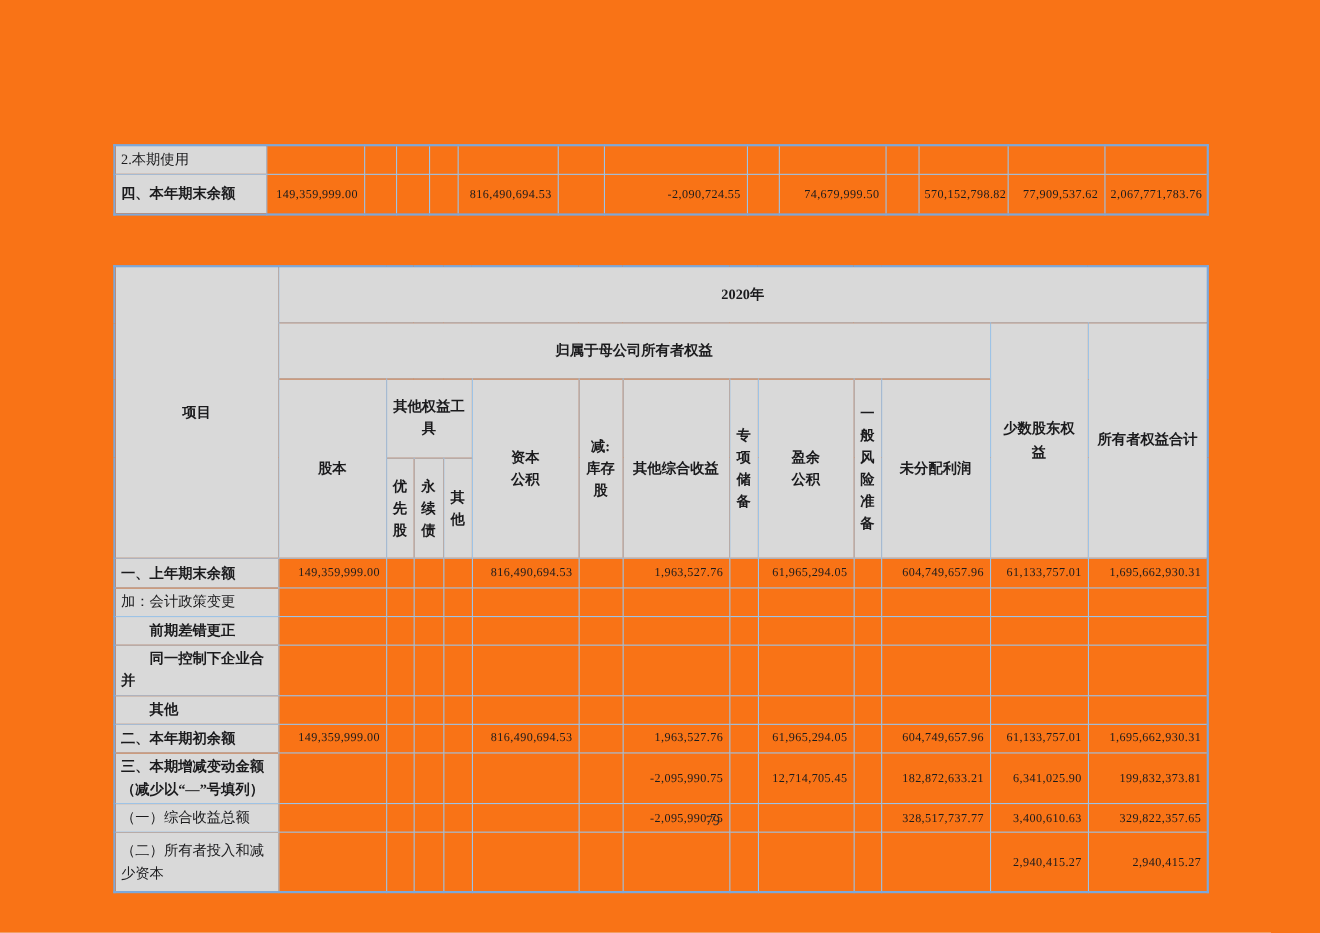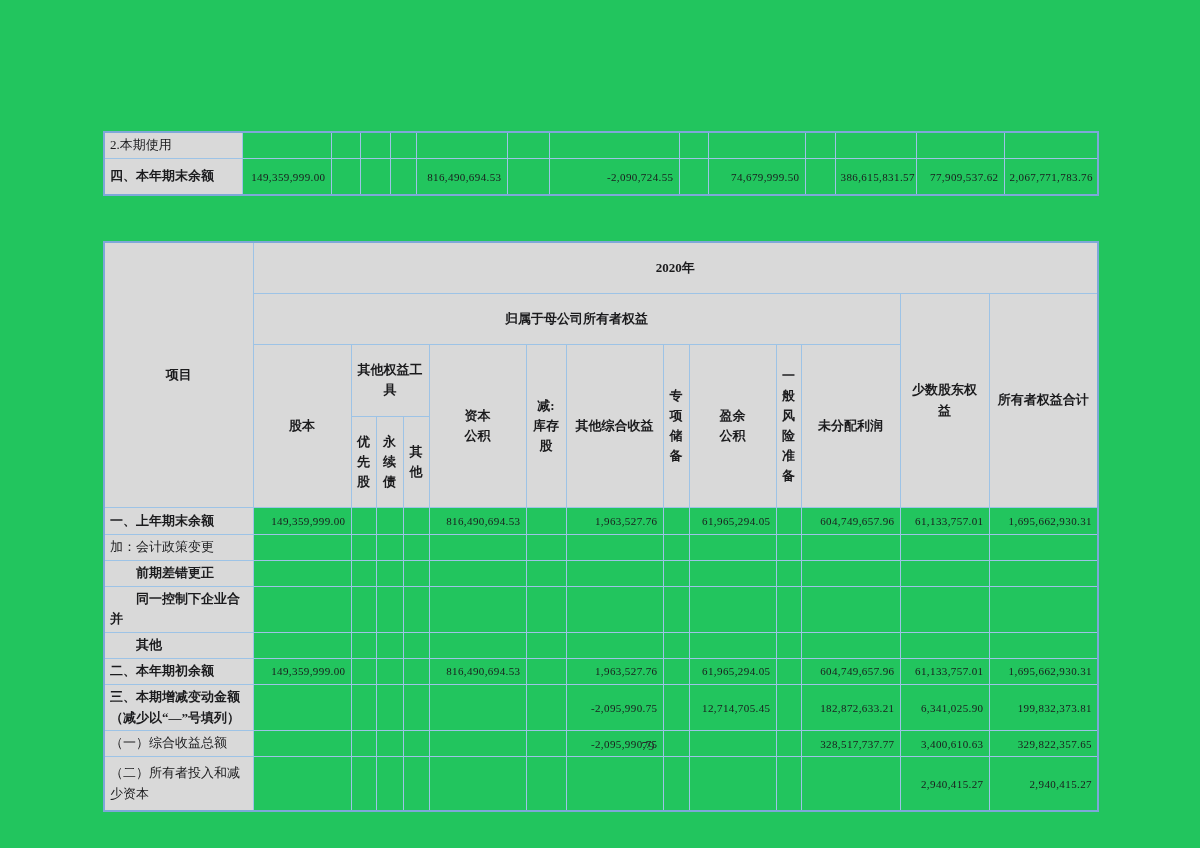--- a/index.html
+++ b/index.html
@@ -1,18 +1,18 @@
 <!DOCTYPE html>
 <html><head>
 <meta charset="utf-8">
 <style>
   html,body { margin:0; padding:0; background:#e8e8e8; }
   .page {
     position:relative; width:1200px; height:848px; margin:0 auto;
-    background:#22c55e; overflow:hidden;
+    background:#f97316; overflow:hidden;
     font-family:"Liberation Serif","DejaVu Serif",serif; color:#1b1b1d;
   }
   table.grid {
     position:absolute; left:103px; width:994px;
     border-collapse:collapse; table-layout:fixed;
     border:2px solid #7ea8d9;
   }
   .grid td { border:1px solid #9dc3e6; overflow:hidden; vertical-align:middle; }
   .hd, .rowlabel { background:#d9d9d9; }
   .hd {
@@ -82,21 +82,21 @@
           <td class="num">149,359,999.00</td>
           <td class="num"></td>
           <td class="num"></td>
           <td class="num"></td>
           <td class="num">816,490,694.53</td>
           <td class="num"></td>
           <td class="num">-2,090,724.55</td>
           <td class="num"></td>
           <td class="num">74,679,999.50</td>
           <td class="num"></td>
-          <td class="num">386,615,831.57</td>
+          <td class="num">570,152,798.82</td>
           <td class="num">77,909,537.62</td>
           <td class="num">2,067,771,783.76</td>
         </tr>
       </tbody>
   </table>
 
   <table class="grid" style="top:241px;">
     <colgroup>
       <col style="width:149px">
         <col style="width:98px">

